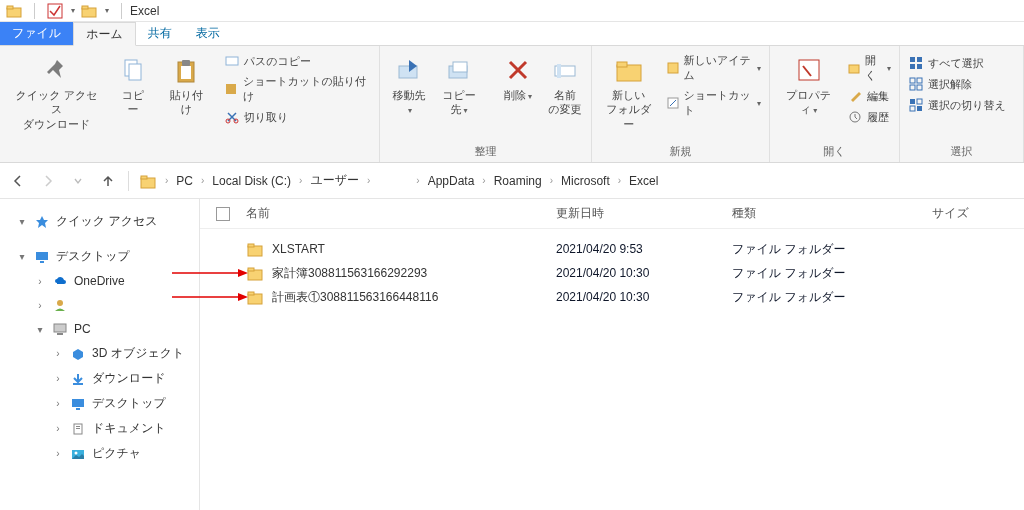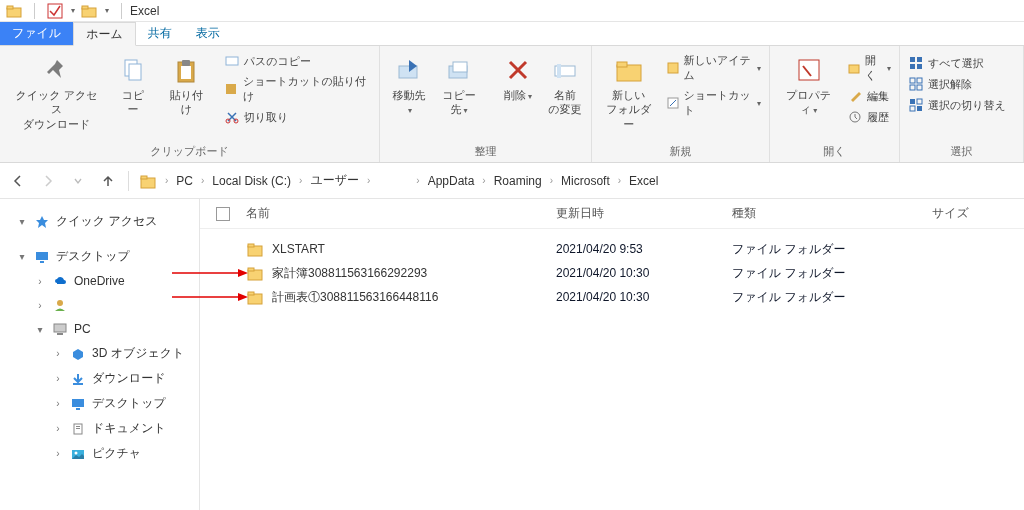--- a/index.html
+++ b/index.html
@@ -156,21 +156,20 @@
               <svg width="14" height="14">
                 <path d="M3 3 L11 11 M11 3 L3 11" stroke="#3a72b5" stroke-width="1.5"></path>
                 <circle cx="3" cy="11" r="2" fill="none" stroke="#c33"></circle>
                 <circle cx="11" cy="11" r="2" fill="none" stroke="#c33"></circle>
               </svg>
             </span>
             <span>切り取り</span>
           </div>
       </div>
     </div>
-    <div class="group-label">クリップボード</div>
   </div>
 
   <div class="group" style="width:212px">
     <div class="group-body">
       <div class="bigbtn" style="min-width:46px">
         <div class="ic">
             <svg width="28" height="28">
               <rect x="4" y="10" width="18" height="12" fill="#cfe2f3" stroke="#9bb9d4"></rect>
               <path d="M14 4 L22 10 L14 16 Z" fill="#3a72b5"></path>
             </svg>

